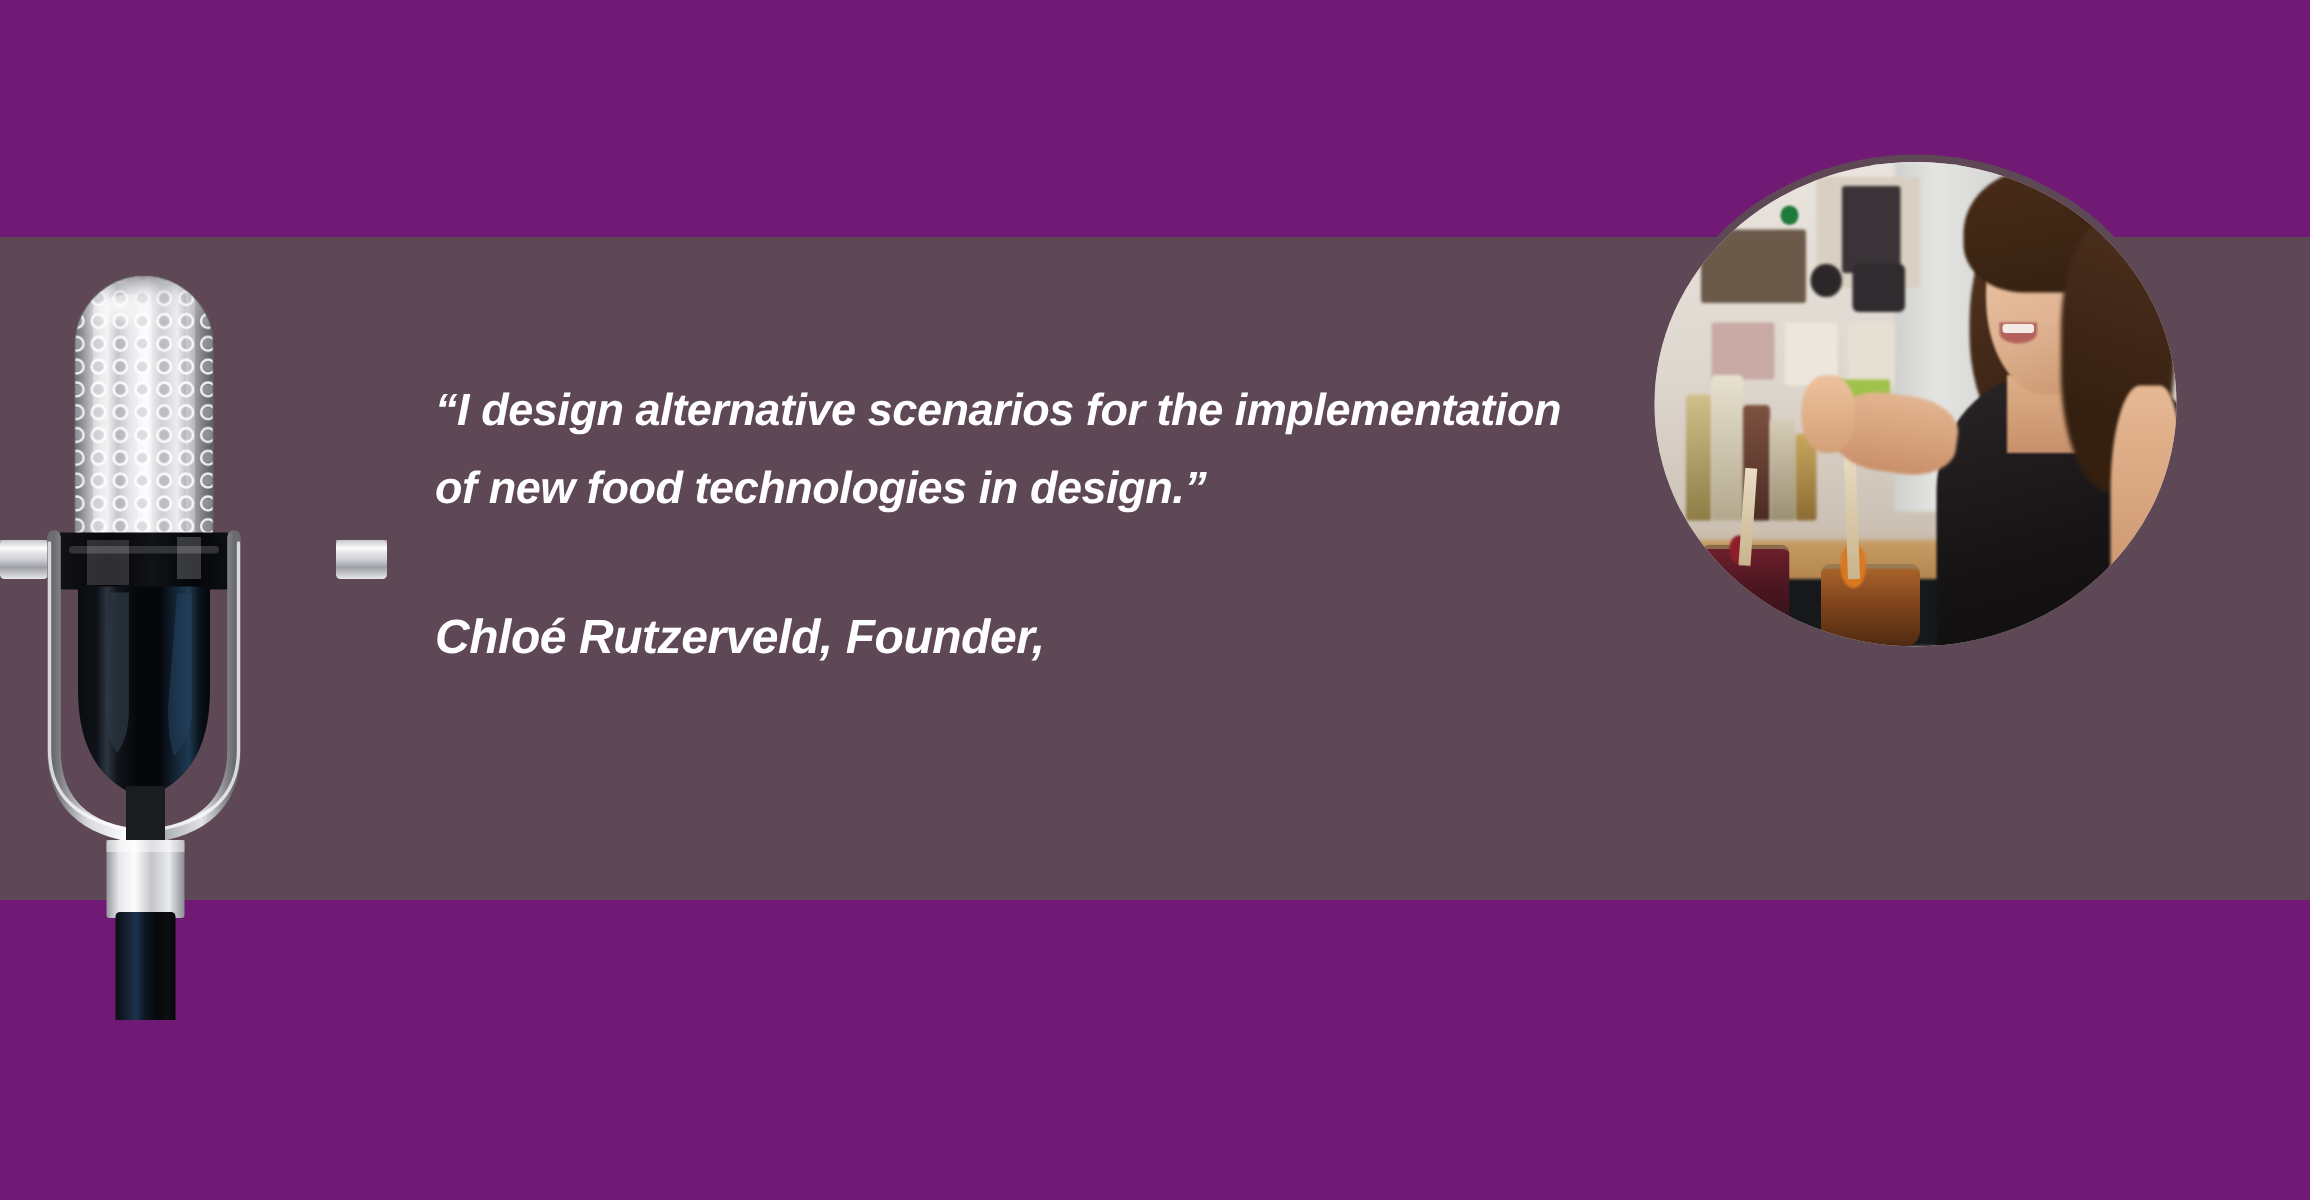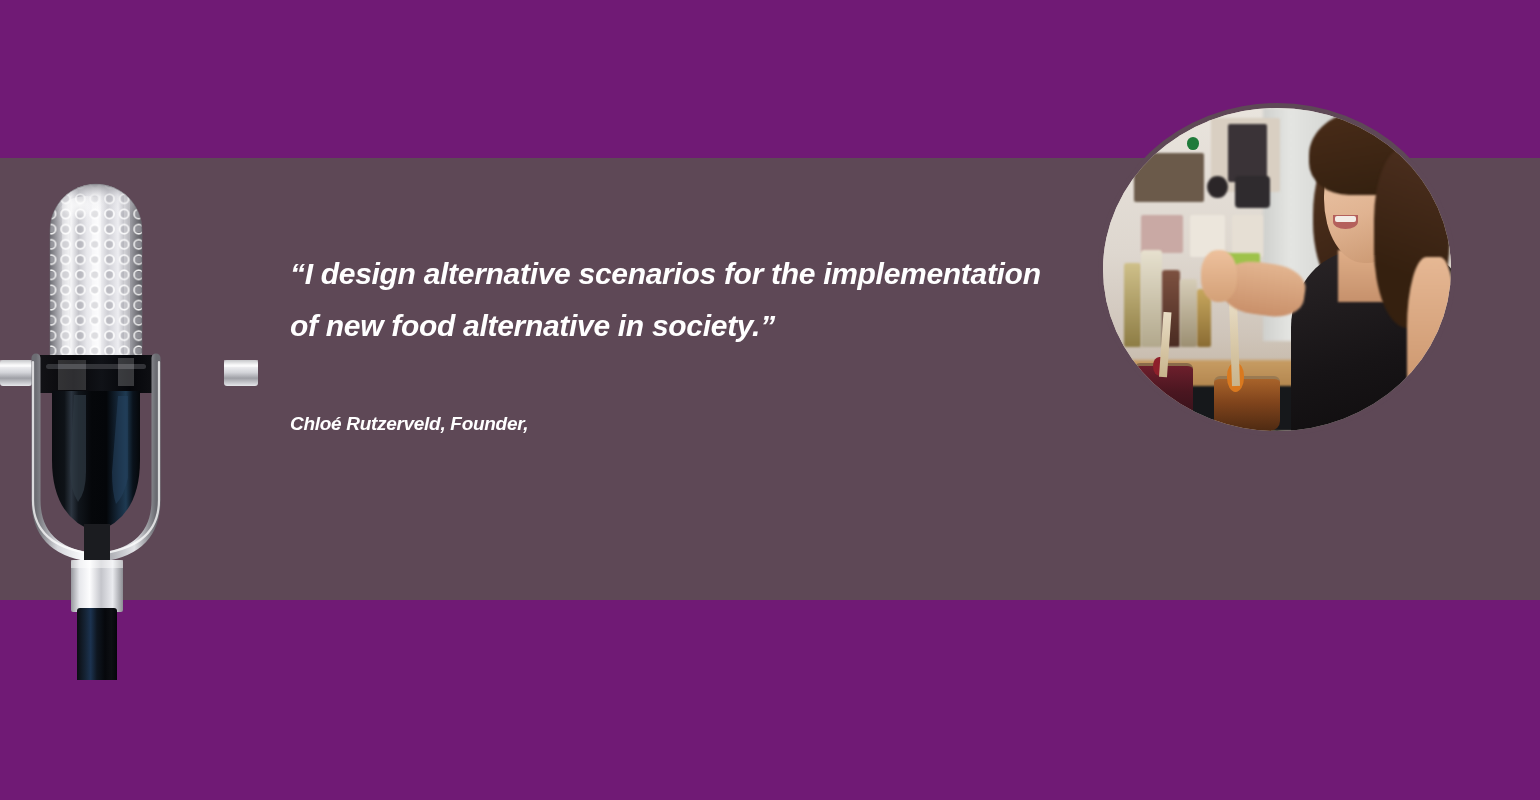--- a/index.html
+++ b/index.html
@@ -51,21 +51,21 @@
     font-size: 30px;
     line-height: 52px;
   }
   .attr-block {
     position: absolute;
     left: 290px;
     top: 400px;
     width: 800px;
   }
   .attr-line {
-    font-size: 19px;
+    font-size: 32px;
     line-height: 48px;
   }
 
   
   .portrait-wrap {
     position: absolute;
     left: 1098px;
     top: 103px;
     width: 358px;
     height: 333px;
@@ -466,21 +466,21 @@
         <rect x="84" y="424" width="26" height="42" fill="#1B1C20"></rect>
         <rect x="71" y="460" width="52" height="52" rx="2" fill="url(#baseCollarGrad)"></rect>
         <rect x="71" y="460" width="52" height="8" fill="#FFFFFF" opacity="0.45"></rect>
         <rect x="77" y="508" width="40" height="82" rx="3" fill="url(#baseGrad)"></rect>
       </g>
     </svg>
   </div>
 
   <div class="quote-block">
     <div class="quote-line nowrap">“I design alternative scenarios for the implementation</div>
-    <div class="quote-line nowrap">of new food alternative in society.”</div>
+    <div class="quote-line nowrap">of new food technologies in design.”</div>
   </div>
 
   <div class="attr-block">
     <div class="attr-line nowrap">Chloé Rutzerveld, Founder,</div>
   </div>
 
   <div class="portrait-wrap">
     <div class="portrait-inner">
       <div class="photo-scene">
         <div class="ph-wall"></div>

